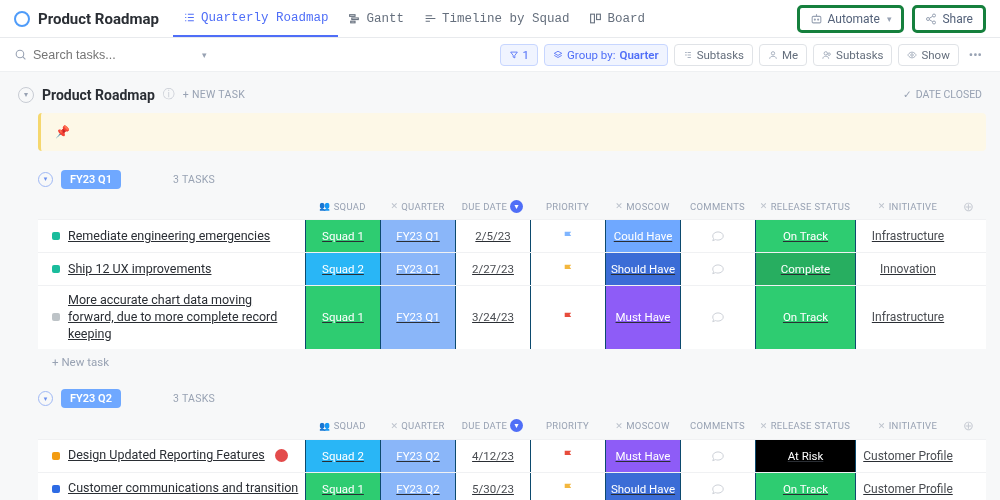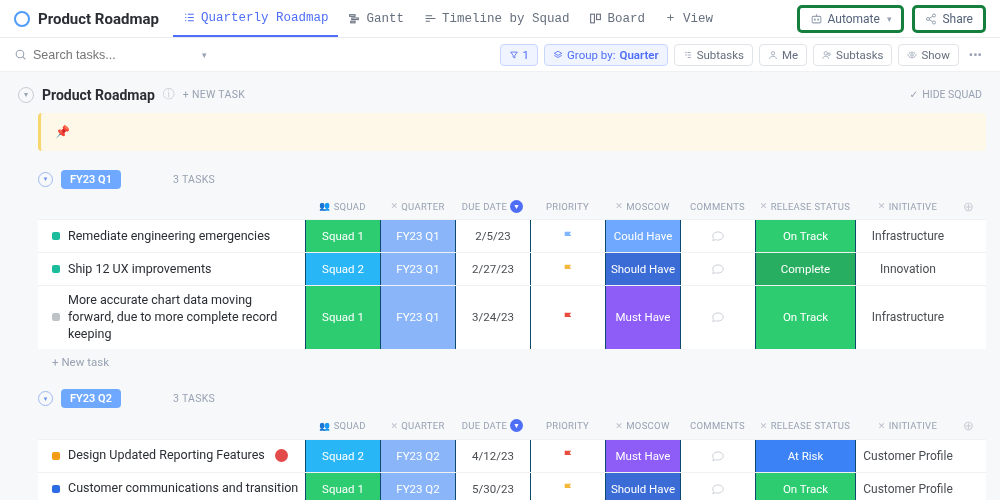--- a/index.html
+++ b/index.html
@@ -41,21 +41,21 @@
   .group-pill { background: #6fa8ff; color: #fff; font-size: 11px; font-weight: 600; padding: 3px 9px; border-radius: 4px; }
   .task-count { font-size: 10.5px; color: #98a2b3; letter-spacing: 0.3px; margin-left: 44px; }
 
   .cols-header, .row { display: grid; grid-template-columns: 267px 75px 75px 75px 75px 75px 75px 100px 105px 17px; align-items: center; }
   .cols-header { height: 26px; }
   .col-label { font-size: 9.5px; color: #98a2b3; letter-spacing: 0.3px; text-align: center; display: flex; align-items: center; justify-content: center; gap: 3px; }
   .mini-ico { font-size: 9px; color: #bcc2cc; }
   .due-badge { width: 13px; height: 13px; background: #4f6ef7; color: #fff; border-radius: 50%; display: inline-flex; align-items: center; justify-content: center; font-size: 8px; }
   .plus-col { color: #c8ccd4; font-size: 13px; text-align: center; cursor:pointer;}
 
-  .row { background: #fff; border-top: 1px solid #f0f1f3; min-height: 32px; }
+  .row { background: #fff; border-top: 1px solid #f0f1f3; min-height: 32px; text-decoration: underline; }
   .row:last-child { border-bottom: 1px solid #f0f1f3;}
   .task-cell { display: flex; align-items: center; gap: 8px; padding: 6px 6px 6px 14px; font-size: 12.5px; }
   .status-sq { width: 8px; height: 8px; border-radius: 2px; flex-shrink: 0; }
   .task-name { line-height: 1.35; }
   .urg-circle { width: 13px; height: 13px; border-radius: 50%; flex-shrink: 0; display: inline-block; margin-left: 2px; }
   .urg-red { background: #e34b4b; }
 
   .cell { height: 100%; min-height: 32px; display: flex; align-items: center; justify-content: center; font-size: 11.5px; color: #fff; border-left: 1px solid #0c4a6e; }
   .cell.txt { color: #4a4d52; }
   .initiative { justify-content: center; color: #4a4d52; font-size: 12px; }
@@ -99,28 +99,20 @@
       </div>
       <div class="tab">
         <span class="ico">
           <svg width="13" height="13" viewBox="0 0 24 24" fill="none" stroke="currentColor" stroke-width="2">
             <rect x="3" y="4" width="7" height="16"></rect>
             <rect x="14" y="4" width="7" height="10"></rect>
           </svg>
         </span>
         <span>Board</span>
       </div>
-      <div class="tab">
-        <span class="ico">
-          <svg width="11" height="11" viewBox="0 0 24 24" fill="none" stroke="currentColor" stroke-width="2">
-            <path d="M12 5v14M5 12h14"></path>
-          </svg>
-        </span>
-        <span>View</span>
-      </div>
     </div>
   <div class="spacer"></div>
   <div class="btn">
     <svg class="ico" width="13" height="13" viewBox="0 0 24 24" fill="none" stroke="#98a2b3" stroke-width="2">
         <rect x="4" y="8" width="16" height="12" rx="2"></rect>
         <circle cx="9" cy="14" r="1"></circle>
         <circle cx="15" cy="14" r="1"></circle>
         <path d="M12 4v4"></path>
       </svg>
     <span>Automate</span>
@@ -193,21 +185,21 @@
 </div>
 
 <div class="content">
   <div class="list-header">
     <div class="caret-circle">▾</div>
     <div class="list-title">Product Roadmap</div>
     <span class="info-dot">ⓘ</span>
     <span class="newtask">+ NEW TASK</span>
     <div class="hide-closed">
       <span>✓</span>
-      <span>HIDE SQUAD</span>
+      <span>DATE CLOSED</span>
     </div>
   </div>
 
   <div class="banner">
     <span class="pin">📌</span>
   </div>
 
   <div id="groups">
       <div class="group-block">
     <div class="group-header">
@@ -329,21 +321,21 @@
             <svg width="13" height="13" viewBox="0 0 24 24" fill="#e74c3c">
               <path d="M5 3v18M5 3h12l-3 4 3 4H5"></path>
             </svg>
           </div>
       <div class="cell" style="background:#8e5cf7">Must Have</div>
       <div class="cell">
             <svg width="14" height="14" viewBox="0 0 24 24" fill="none" stroke="#c8ccd4" stroke-width="1.6">
               <path d="M21 12c0 4-4 7-9 7-1.5 0-3-.3-4.2-.8L3 20l1.4-3.6C3.5 15.2 3 13.7 3 12c0-4 4-7 9-7s9 3 9 7z"></path>
             </svg>
           </div>
-      <div class="cell" style="background:#3b82f6;color:#fff">At Risk</div>
+      <div class="cell" style="background:#000000;color:#fff">At Risk</div>
       <div class="cell initiative">Customer Profile</div>
       <div></div>
     </div>
         <div class="row">
       <div class="task-cell">
         <span class="status-sq sq-blue"></span>
         <span class="task-name">Customer communications and transition</span>
       </div>
       <div class="cell" style="background:#2ecc71">Squad 1</div>
       <div class="cell" style="background:#8ab6f9">FY23 Q2</div>

